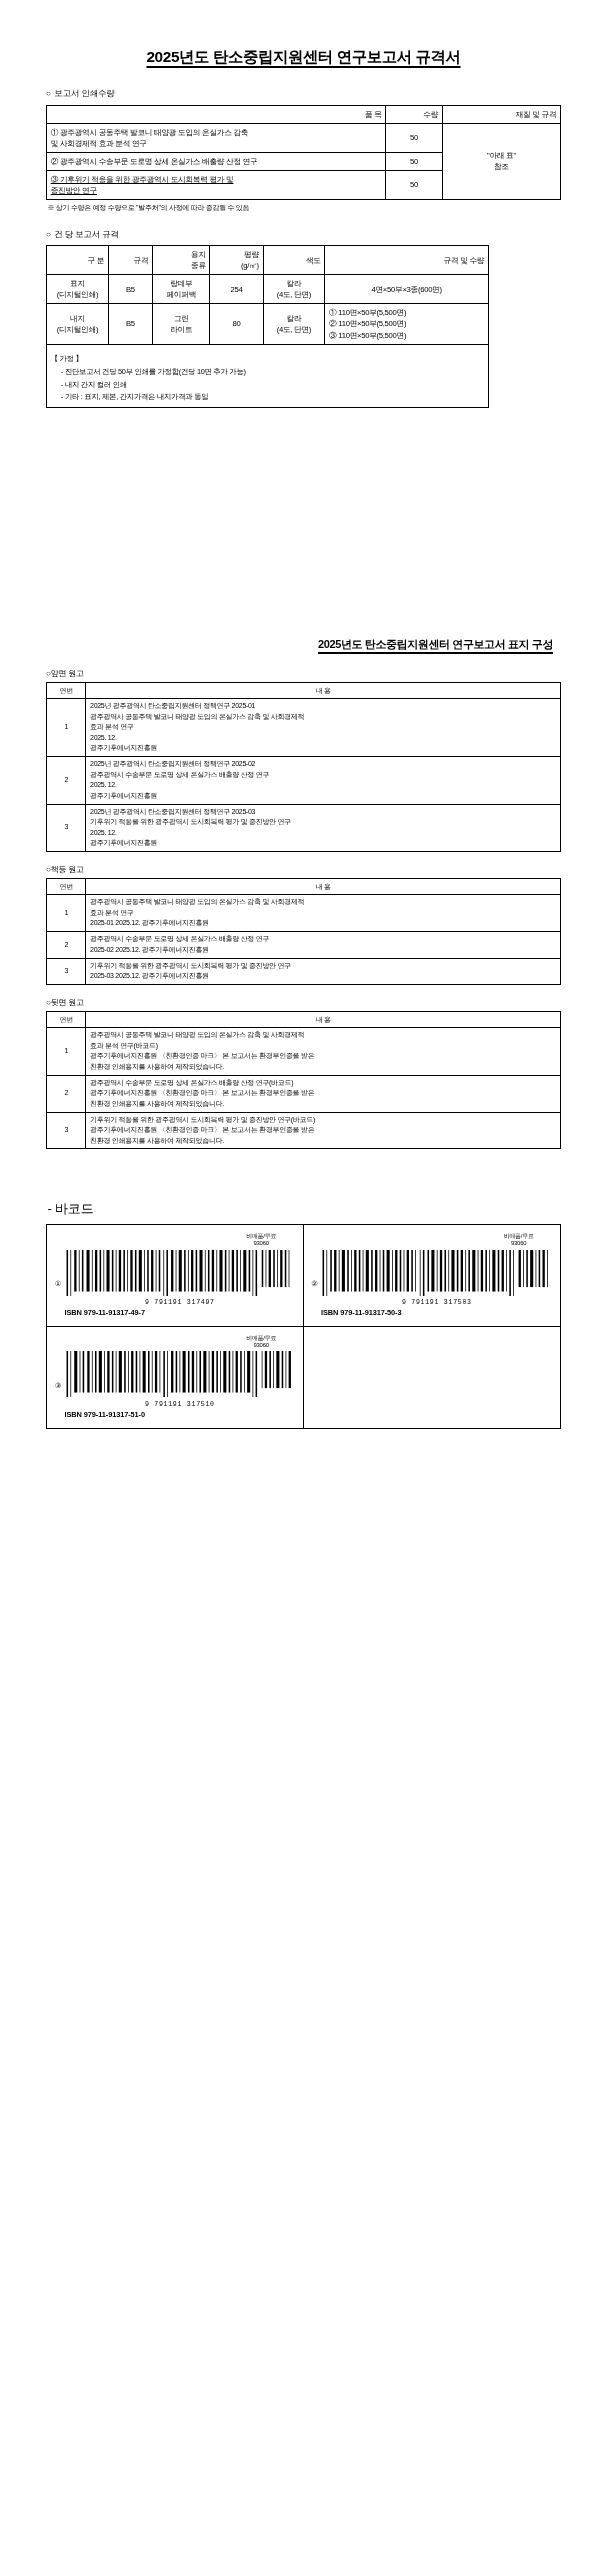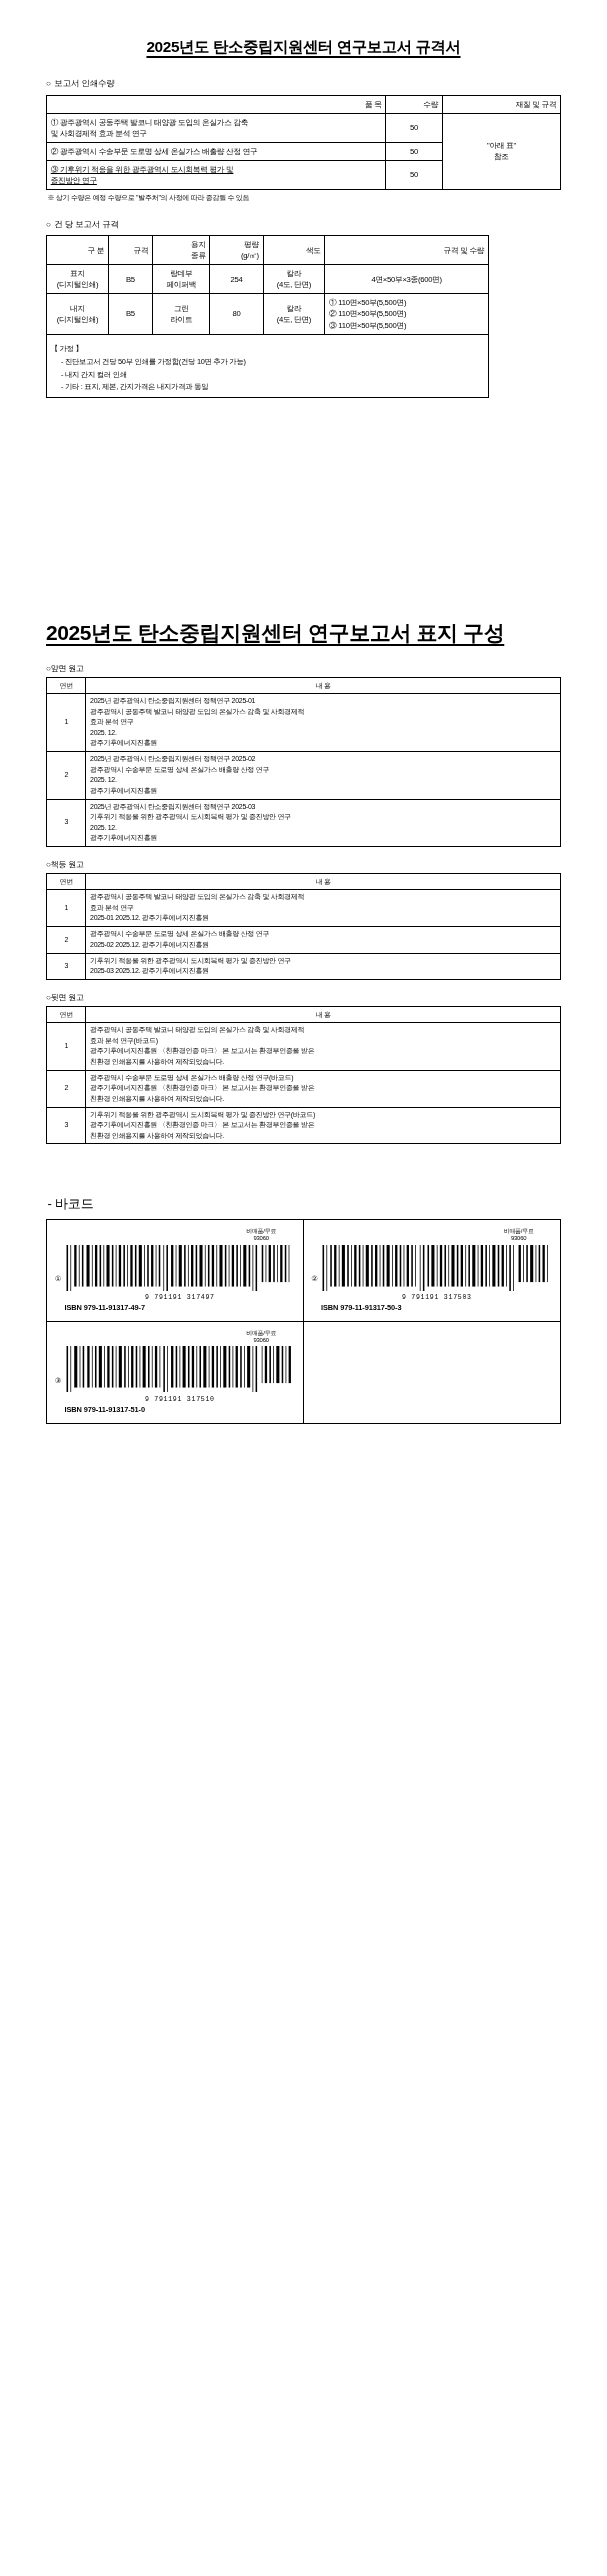--- a/index.html
+++ b/index.html
@@ -8,44 +8,44 @@
     background: #ffffff;
   }
   body {
     width: 607px;
     font-family: "Liberation Sans", sans-serif;
     color: #000000;
   }
   .page {
     width: 607px;
     position: relative;
-    padding: 8px;
+    padding: 18px;
     box-sizing: border-box;
   }
   .inner {
     width: 515px;
     margin: 0 auto;
   }
   h1.doc-title {
     font-size: 15.4px;
     font-weight: bold;
     text-align: center;
     letter-spacing: -0.4px;
     margin: 0;
     padding: 29px 0 4.4px 0;
     text-decoration: underline;
     text-underline-offset: 3.7px;
     text-decoration-thickness: 1.5px;
   }
   h1.doc-title2 {
-    font-size: 21px;
+    font-size: 11px;
     font-weight: bold;
-    text-align: left;
+    text-align: right;
     letter-spacing: -0.4px;
-    margin: 0;
+    margin: 8px;
     padding: 0 0 4.4px 0;
     text-decoration: underline;
     text-underline-offset: 3.7px;
     text-decoration-thickness: 1.5px;
   }
   .section-head {
     font-size: 8.5px;
     margin: 16px 0 4.4px 0;
     letter-spacing: -0.2px;
   }

